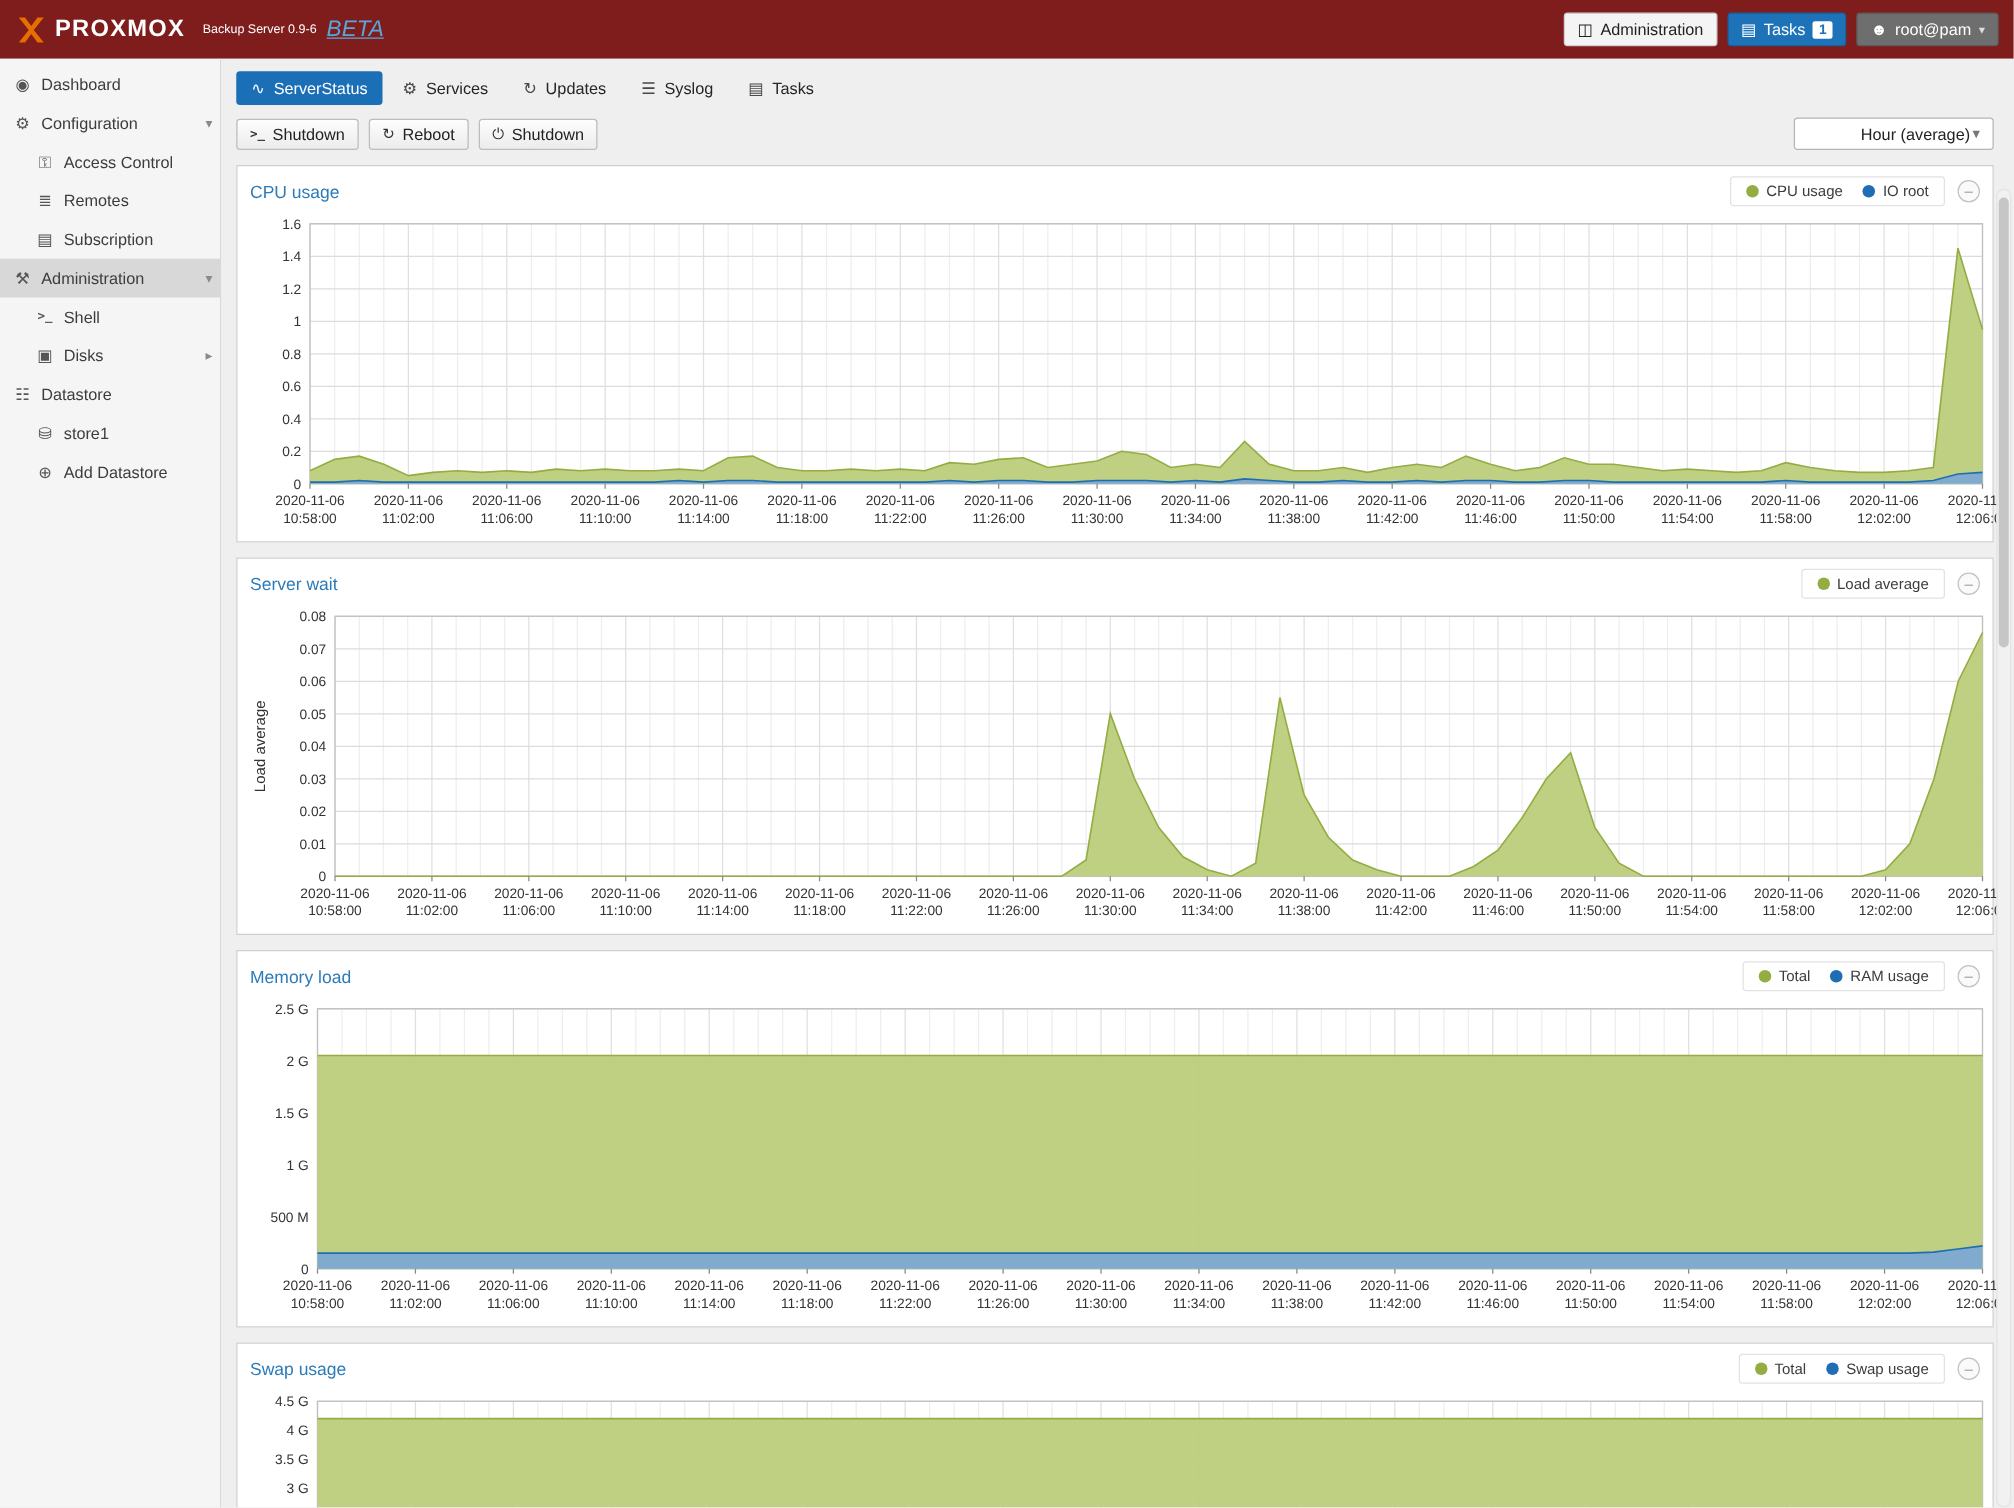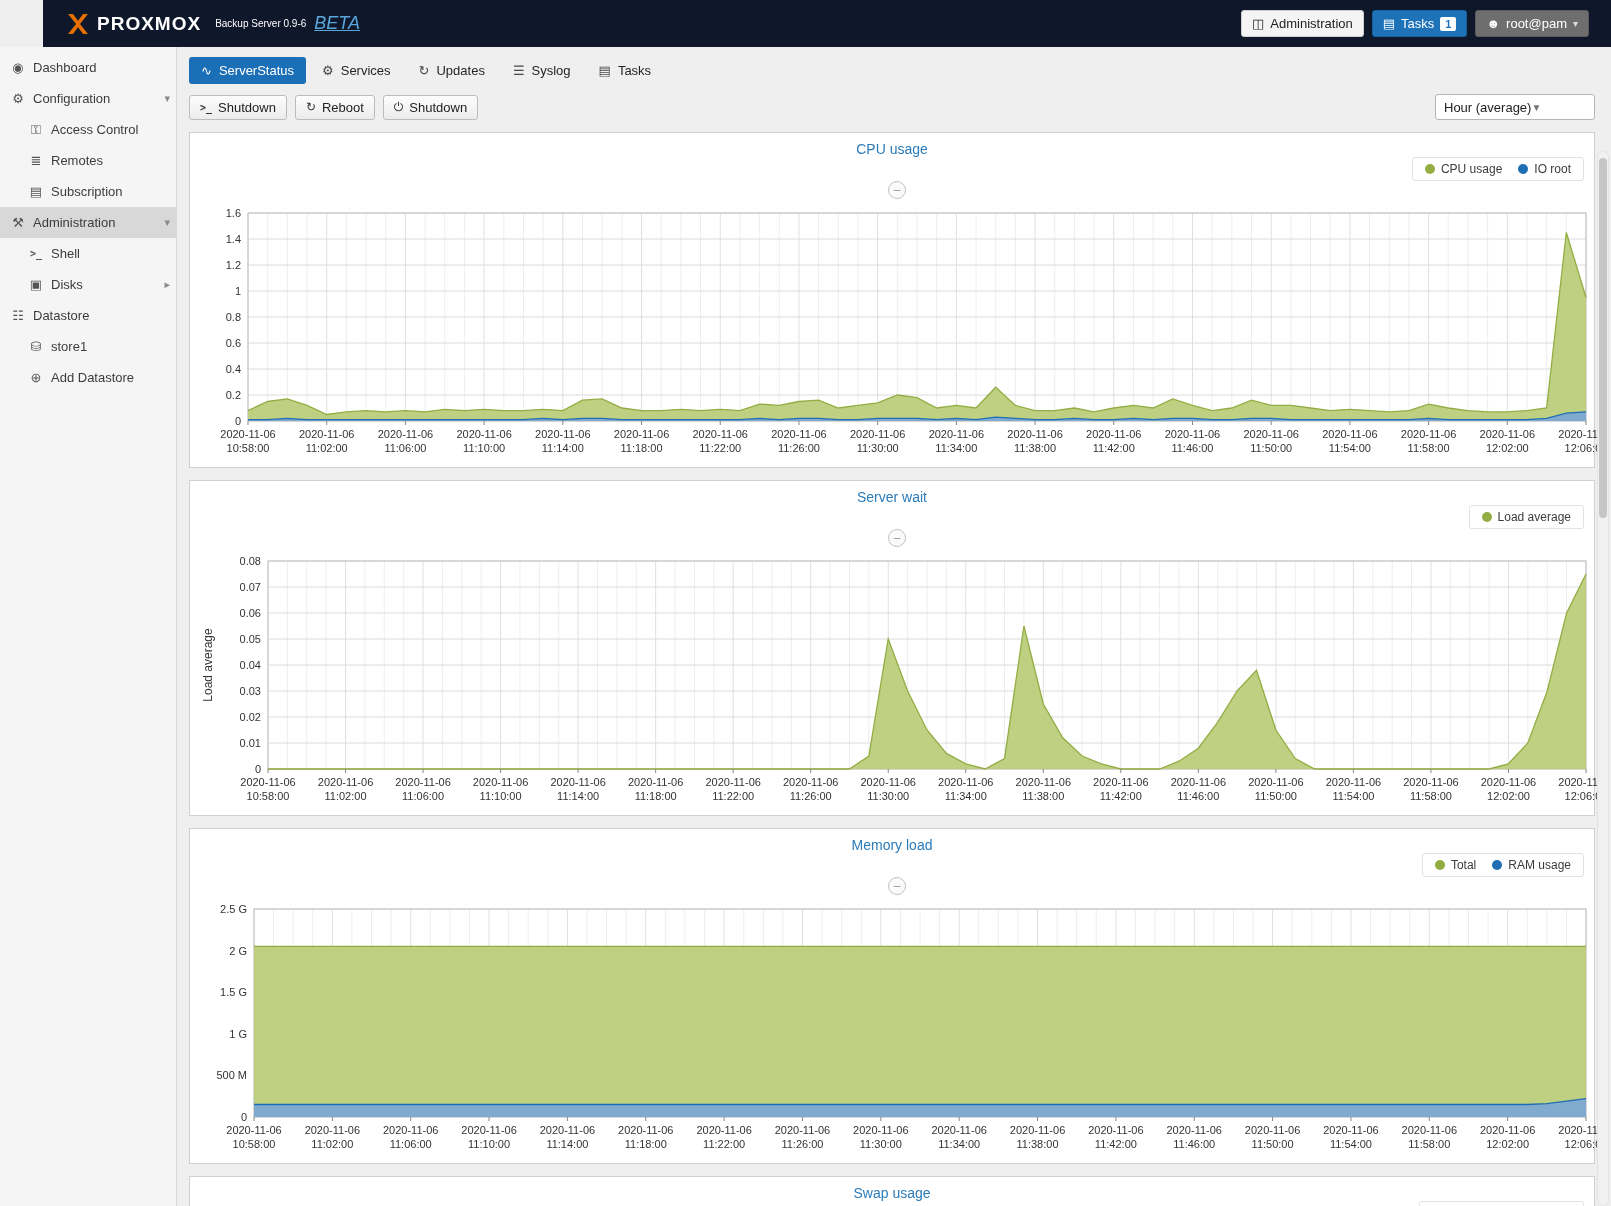--- a/index.html
+++ b/index.html
@@ -1,21 +1,21 @@
 <!DOCTYPE html>
 <html><head>
 <meta charset="utf-8">
 <style>
   * { box-sizing: border-box; margin: 0; padding: 0; }
   html,body { width:1611px; height:1206px; overflow:hidden;
     font-family:"Liberation Sans", sans-serif; background:#efefef; }
 
   
-  .topbar { height:47px; background:#0f172a; display:flex; align-items:center;
-    padding:0 22px; color:#fff;margin-left:43px; }
+  .topbar { height:47px; background:#7f1d1d; display:flex; align-items:center;
+    padding:0 12px; color:#fff; }
   .logo { display:flex; align-items:center; gap:6px; }
   .logo-text { font-size:19px; font-weight:bold; letter-spacing:1px; color:#fff; }
   .prod-title { margin-left:14px; font-size:10px; color:#fff; }
   .beta-link { margin-left:8px; font-size:18px; color:#58a6dc; text-decoration:underline; cursor:pointer;font-style:italic; }
   .topbar-right { margin-left:auto; display:flex; align-items:center; gap:8px; }
   .tb-btn { height:27px; display:flex; align-items:center; gap:6px; padding:0 10px;
     border-radius:3px; font-size:13px; cursor:pointer; border:1px solid transparent; }
   .tb-btn.light { background:#f4f4f4; color:#222; border-color:#cfcfcf; }
   .tb-btn.blue { background:#1d72b8; color:#fff; border-color:#16609e; }
   .tb-btn.gray { background:#6e6e6e; color:#fff; border-color:#5a5a5a; }
@@ -48,26 +48,26 @@
 
   
   .toolbar { display:flex; align-items:center; gap:8px; margin-bottom:12px; }
   .tool-btn { display:flex; align-items:center; gap:6px; padding:4px 10px;
     background:linear-gradient(#fdfdfd,#ececec); border:1px solid #bcbcbc; border-radius:3px;
     font-size:13px; color:#222; cursor:pointer; }
   .tool-btn .t-icon { font-size:12px; color:#333; }
   .tool-btn .t-icon.mono { font-family:"DejaVu Sans Mono", monospace; font-size:10px; font-weight:bold; }
   .range-select { margin-left:auto; width:160px; height:26px; background:#fff;
     border:1px solid #b5b5b5; border-radius:3px; display:flex; align-items:center;
-    justify-content:flex-start; padding:0 8px; font-size:13px; color:#222; cursor:pointer; }
+    justify-content:flex-end; padding:0 8px; font-size:13px; color:#222; cursor:pointer; }
   .range-select .caret { color:#777; font-size:10px; }
 
   
   .panel { background:#fff; border:1px solid #cfcfcf; margin-bottom:12px; }
-  .panel-header { display:flex; align-items:center; padding:8px 10px 6px 10px;flex-direction:column; }
+  .panel-header { display:flex; align-items:center; padding:8px 10px 6px 10px; }
   .panel-title { color:#2b7bb9; font-size:14px; font-weight:normal; }
   .legend { margin-left:auto; display:flex; align-items:center; gap:16px;
     border:1px solid #e2e2e2; border-radius:3px; background:#fff; padding:4px 12px;
     font-size:12px; color:#3c3c3c; }
   .legend-item { display:flex; align-items:center; gap:6px; }
   .dot { width:10px; height:10px; border-radius:50%; display:inline-block; }
   .collapse-btn { margin-left:10px; width:18px; height:18px; border:1px solid #c3c3c3;
     border-radius:50%; color:#9a9a9a; font-size:12px; line-height:16px; text-align:center;
     cursor:pointer; background:#fafafa; }
   .chart-box { padding:0 6px 6px 6px; }

